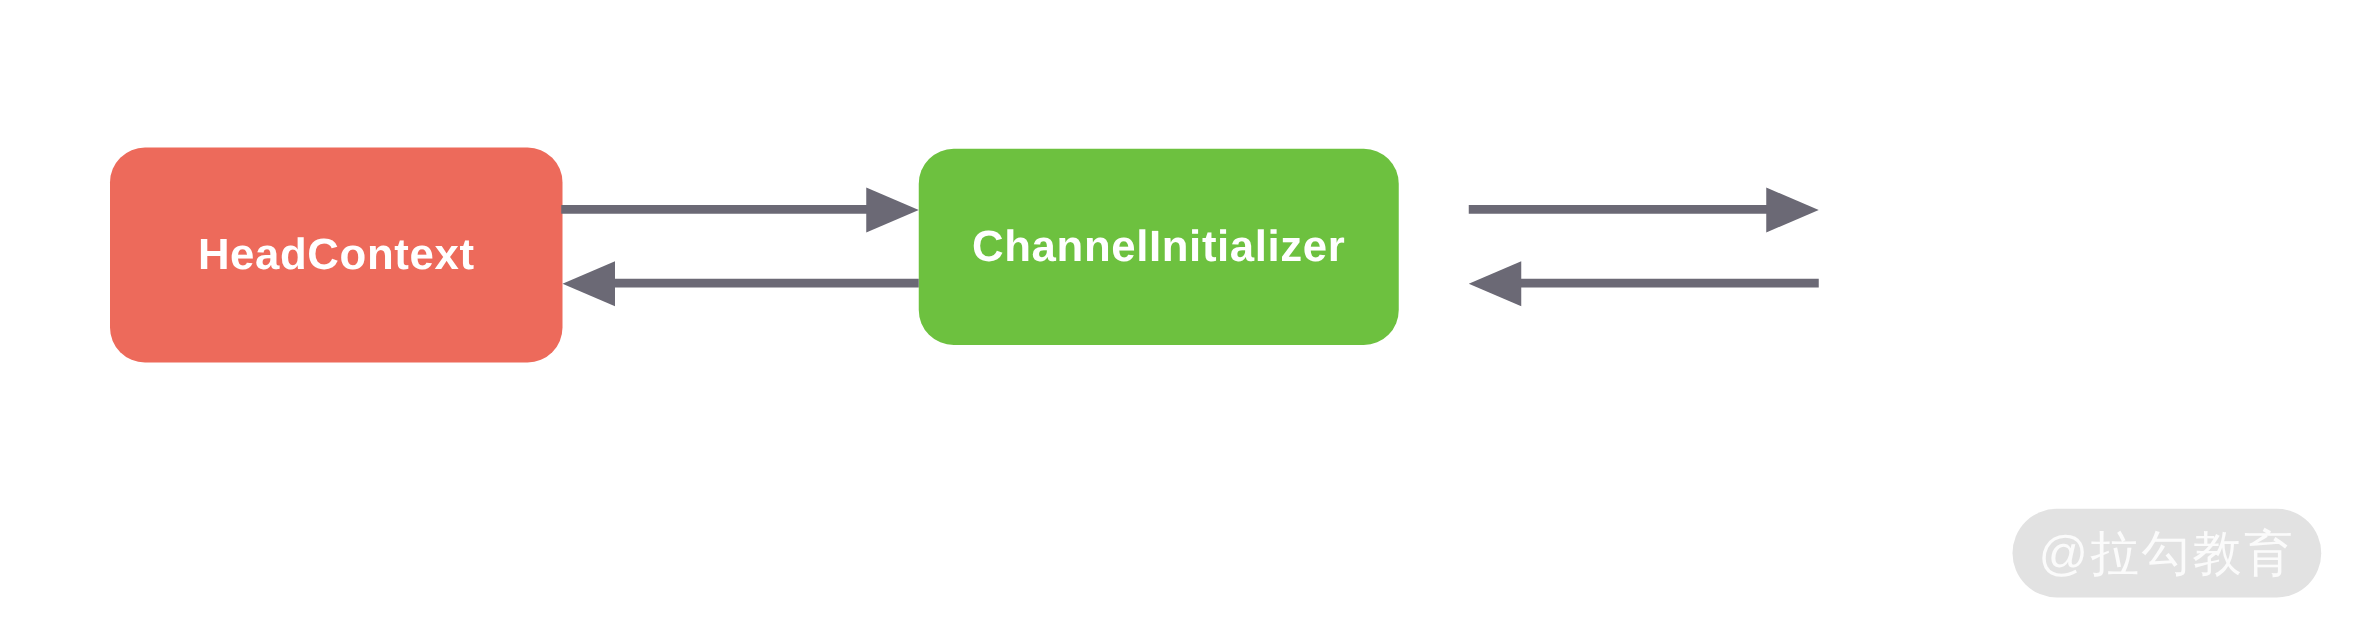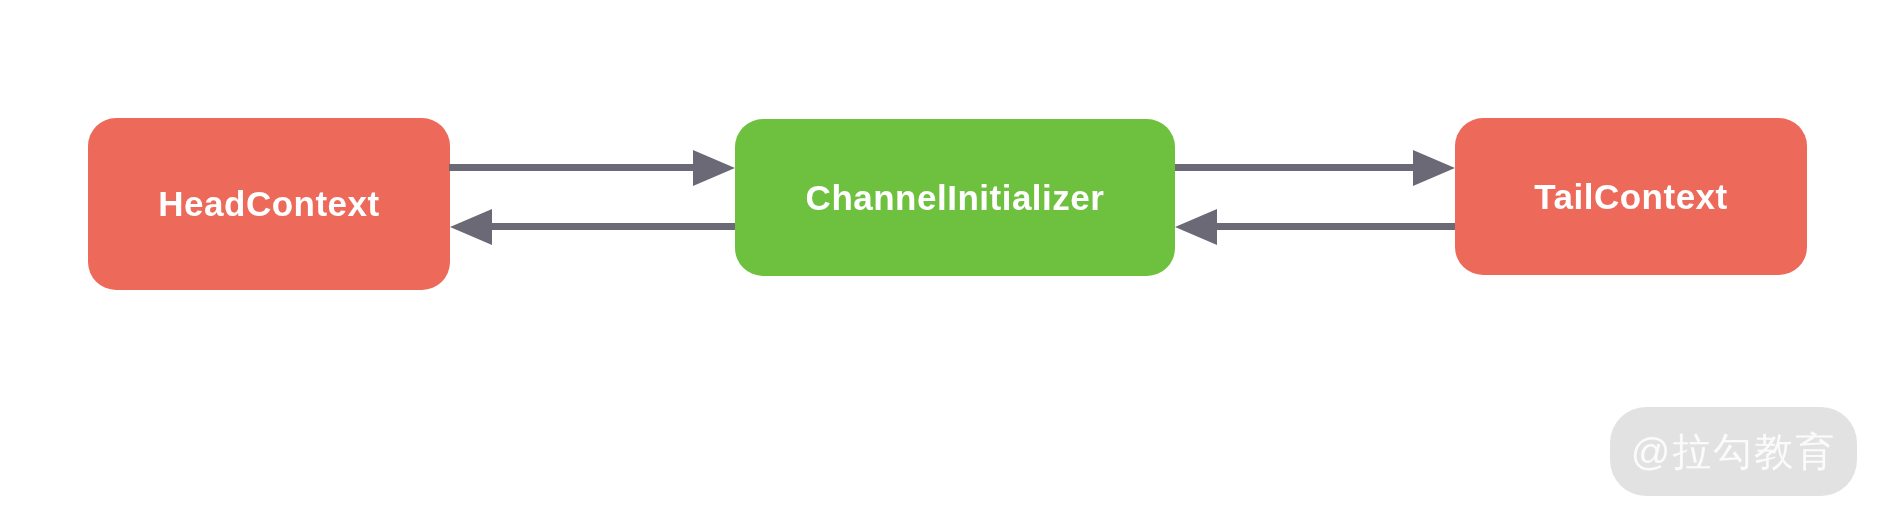--- a/index.html
+++ b/index.html
@@ -28,21 +28,21 @@
     color: var(--node-text, #ffffff);
     font-size: 35px;
     font-weight: bold;
     letter-spacing: 0.5px;
     white-space: nowrap;
   }
   .node-red-bg   { background: var(--node-red, #ED6A5B); }
   .node-green-bg { background: var(--node-green, #6DC13F); }
 
   #node-head { left: 88px;   top: 118px; width: 362px; height: 172px; }
-  #node-init { left: 735px;  top: 119px; width: 440px; height: 157px; }
+  #node-init { left: 735px;  top: 119px; width: 384px; height: 157px; }
   #node-tail { left: 1455px; top: 118px; width: 352px; height: 157px; }
 
   .edge { position: absolute; }
   .shaft {
     position: absolute;
     height: 7px;
     background: var(--arrow, #6B6975);
   }
   .head-right, .head-left {
     position: absolute;
@@ -68,21 +68,21 @@
 
   
   #edge-tail-init .shaft { left: 1215px; top: 223px; width: 240px; }
   #edge-tail-init .head-left { left: 1175px; top: 209px; }
 
   .watermark {
     position: absolute;
     left: 1610px;
     top: 407px;
     width: 247px;
-    height: 89px;
+    height: 71px;
     border-radius: 36px;
     background: var(--watermark-bg, #E2E2E2);
     display: flex;
     align-items: center;
     justify-content: center;
     text-align: right;
   }
   .watermark .watermark-text {
     color: var(--watermark-text, #FBFBFB);
     font-size: 39px;
@@ -97,23 +97,20 @@
 <div class="canvas">
 
   <div id="node-head" class="node node-red-bg">
     <span class="node-label">HeadContext</span>
   </div>
 
   <div id="node-init" class="node node-green-bg">
     <span class="node-label">ChannelInitializer</span>
   </div>
 
-  <div id="node-tail" class="node node-red-bg">
-    <span class="node-label">TailContext</span>
-  </div>
 
   <div id="edge-head-init" class="edge">
     <div class="shaft"></div>
     <div class="head-right"></div>
   </div>
 
   <div id="edge-init-head" class="edge">
     <div class="shaft"></div>
     <div class="head-left"></div>
   </div>

